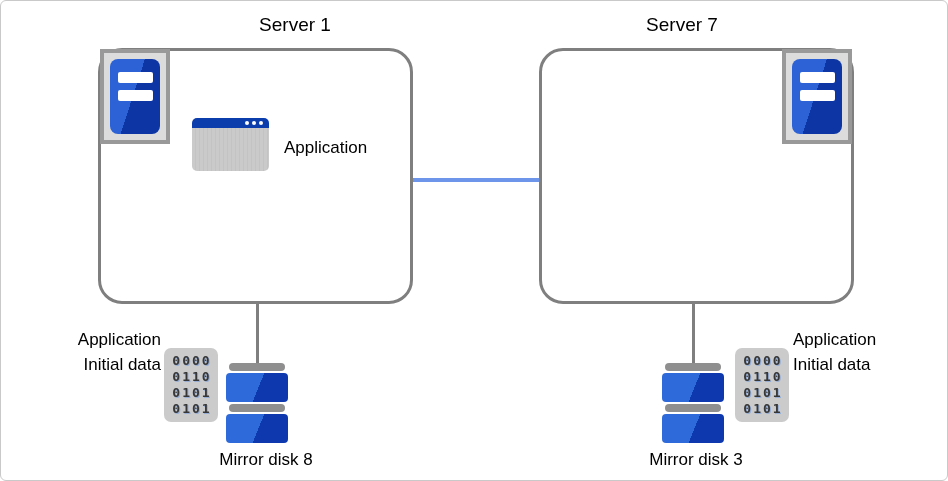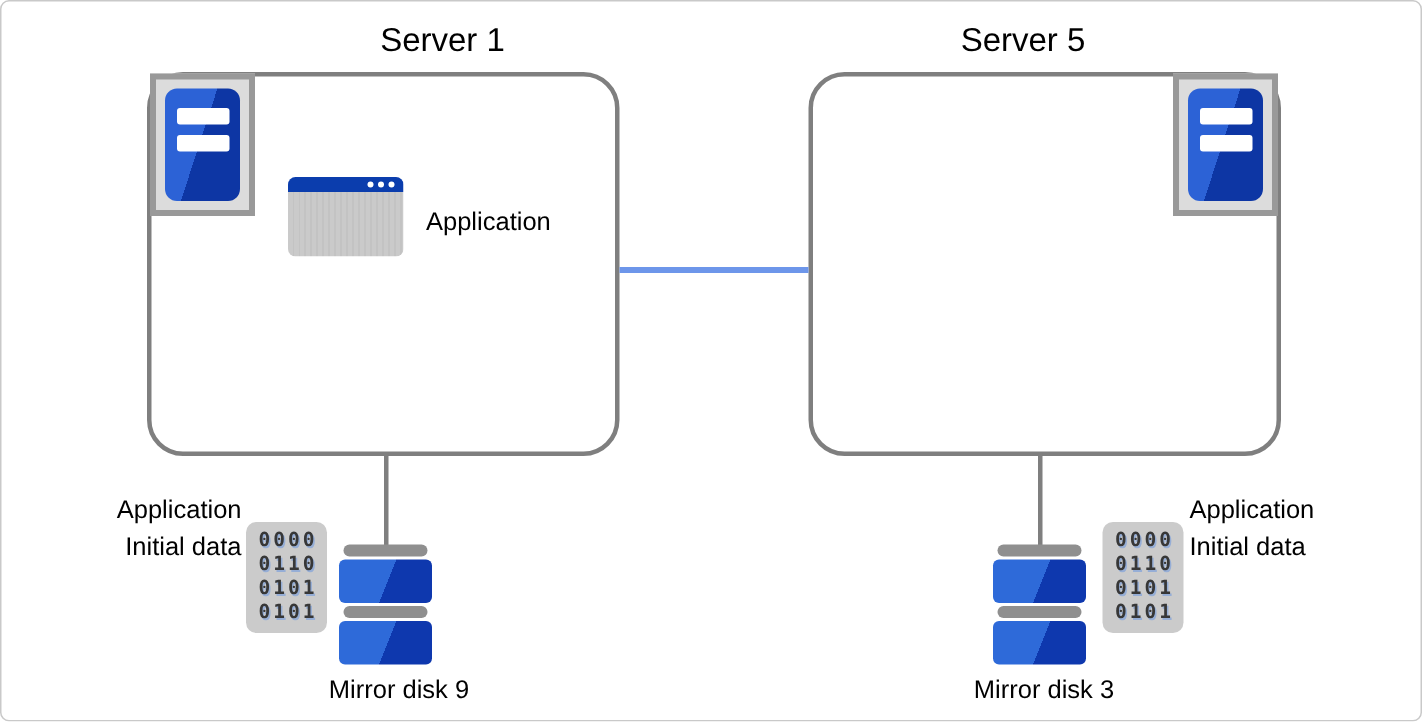--- a/index.html
+++ b/index.html
@@ -6,21 +6,21 @@
   body { background:#fff; font-family:"Liberation Sans", sans-serif; }
 
   .canvas {
     position:relative; width:948px; height:481px;
     background:#ffffff; border:1px solid #c9c9c9; border-radius:6px;
     overflow:hidden; color:#000;
   }
 
   .server-title {
     position:absolute; top:13px; width:200px; text-align:center;
-    font-size:22px; color:#000;
+    font-size:19px; color:#000;
   }
   .server-title.s1 { left:194px; }
   .server-title.s2 { left:581px; }
 
   .server-box {
     position:absolute; top:47px; width:315px; height:256px;
     border:3px solid #7f7f7f; border-radius:24px; background:#fff;
   }
   .server-box.s1 { left:97px; }
   .server-box.s2 { left:538px; }
@@ -101,21 +101,21 @@
   .data-label { position:absolute; top:326px; font-size:17px; line-height:25px; }
   .data-label.s1 { left:8px; width:152px; text-align:right; }
   .data-label.s2 { left:792px; width:160px; text-align:left; }
 </style>
 </head>
 <body>
 
 <div class="canvas">
 
   <div class="server-title s1">Server 1</div>
-  <div class="server-title s2">Server 5</div>
+  <div class="server-title s2">Server 7</div>
 
   <div class="server-box s1"></div>
   <div class="server-box s2"></div>
 
   <div class="icon-frame s1">
     <div class="tower">
       <div class="tower-bar b1"></div>
       <div class="tower-bar b2"></div>
     </div>
   </div>
@@ -169,16 +169,16 @@
 
   <div class="data-label s1">
     <div>Application</div>
     <div>Initial data</div>
   </div>
   <div class="data-label s2">
     <div>Application</div>
     <div>Initial data</div>
   </div>
 
-  <div class="mirror-label s1">Mirror disk 9</div>
+  <div class="mirror-label s1">Mirror disk 8</div>
   <div class="mirror-label s2">Mirror disk 3</div>
 
 </div>
 
 </body></html>

